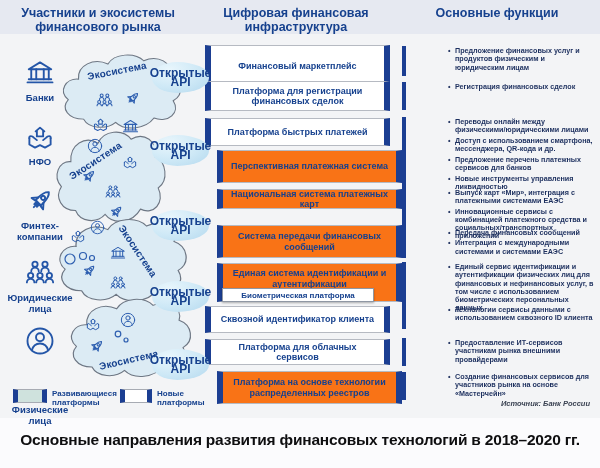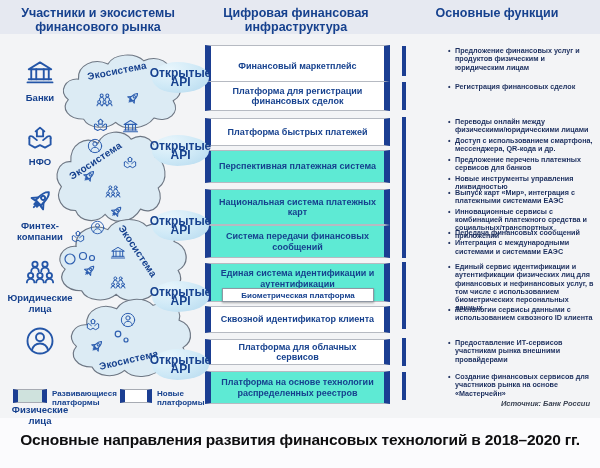--- a/index.html
+++ b/index.html
@@ -36,21 +36,21 @@
 
   
   .box {
     position:absolute; left:205px; width:185px;
     border-left:6px solid #1b3e92; border-right:6px solid #1b3e92;
     border-top:1px solid #b6bac2; border-bottom:1px solid #b6bac2;
     display:flex; align-items:center; justify-content:center; text-align:center;
     font-weight:bold; color:#16418e; font-size:9px; line-height:10.5px; padding:0 5px;
     z-index:2;
   }
-  .box.dev { background:#5eead4; } .box.new { background:#ffffff; }
+  .box.dev { background:#f97316;margin-left:12px; } .box.new { background:#ffffff; }
   .box.topalign { align-items:flex-start; padding-top:4px; }
   .subbox {
     position:absolute; left:222px; top:288px; width:152px; height:14px; background:#ffffff;
     border:1px solid #8f97a3; box-shadow:0 1px 2px rgba(0,0,0,.3);
     display:flex; align-items:center; justify-content:center;
     font-weight:bold; font-size:8px; color:#16418e; z-index:4;
   }
 
   
   .api {
@@ -203,21 +203,21 @@
   <div class="api" style="top:62px;">Открытые API</div>
   <div class="api" style="top:135px;">Открытые API</div>
   <div class="api" style="top:210px;">Открытые API</div>
   <div class="api" style="top:281px;">Открытые API</div>
   <div class="api" style="top:349px;">Открытые API</div>
 
   <div class="box new" style="top:45px;  height:43px;">Финансовый маркетплейс</div>
   <div class="box new" style="top:81px;  height:30px;">Платформа для регистрации финансовых сделок</div>
   <div class="box new" style="top:118px; height:28px;">Платформа быстрых платежей</div>
   <div class="box dev" style="top:150px; height:33px;">Перспективная платежная система</div>
-  <div class="box dev" style="top:189px; height:36px;">Национальная система платежных карт</div>
+  <div class="box dev" style="top:189px; height:20px;">Национальная система платежных карт</div>
   <div class="box dev" style="top:225px; height:33px;">Система передачи финансовых сообщений</div>
   <div class="box dev topalign" style="top:263px; height:39px;">Единая система идентификации и аутентификации</div>
   <div class="subbox">Биометрическая платформа</div>
   <div class="box new" style="top:306px; height:27px;">Сквозной идентификатор клиента</div>
   <div class="box new" style="top:339px; height:26px;">Платформа для облачных сервисов</div>
   <div class="box dev" style="top:371px; height:33px;">Платформа на основе технологии распределенных реестров</div>
 
   <div class="fblock" style="top:46px;  min-height:30px;">
     <div class="bullet">Предложение финансовых услуг и продуктов физическим и юридическим лицам</div>
   </div>

